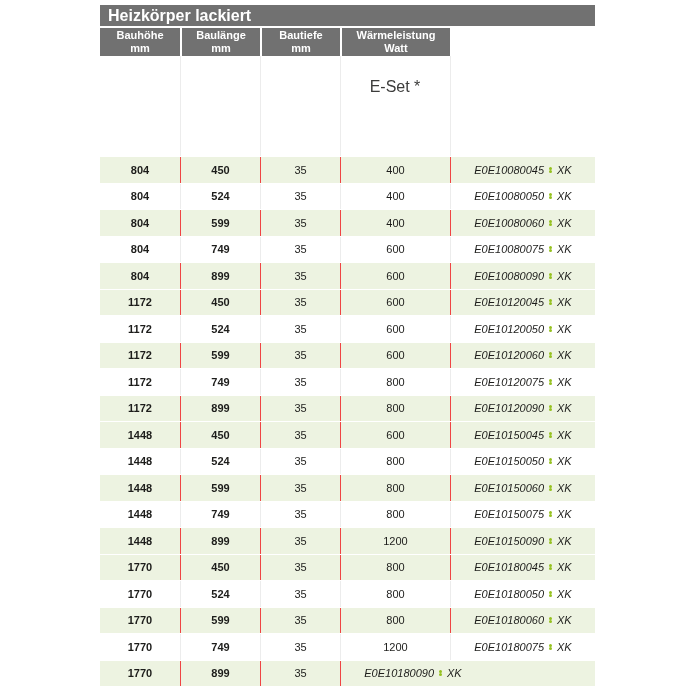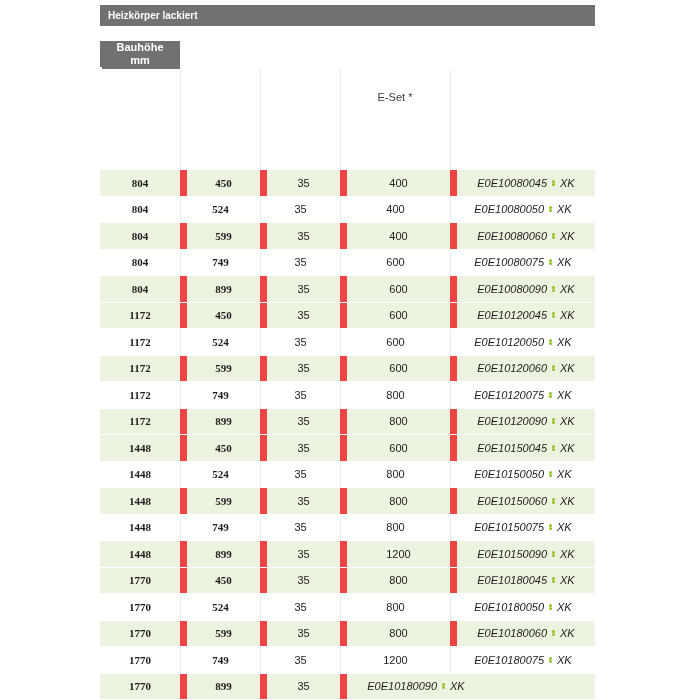--- a/index.html
+++ b/index.html
@@ -14,30 +14,29 @@
     position: absolute;
     left: 100px;
     top: 5px;
     width: 495px;
   }
   .title-bar {
     height: 21px;
     background: var(--header-bg, #717171);
     color: #ffffff;
     font-weight: bold;
-    font-size: 10px;
+    font-size: 16px;
     line-height: 21px;
     padding-left: 8px;
     box-sizing: border-box;
-    margin-bottom: 15px;
+    margin-bottom: 2px;
   }
   .header-row {
     display: flex;
     height: 28px;
-    flex-direction: column;
   }
   .hcell {
     background: var(--header-bg, #717171);
     color: #ffffff;
     font-weight: bold;
     font-size: 11px;
     line-height: 13px;
     display: flex;
     flex-direction: column;
     justify-content: center;
@@ -60,43 +59,43 @@
     bottom: 0;
     width: 1px;
     background: #ececec;
   }
   .subheader .eset {
     position: absolute;
     left: 240px;
     width: 110px;
     top: 22px;
     text-align: center;
-    font-size: 11px;
+    font-size: 16px;
     color: #3c3c3b;
   }
   .tbody { }
   .row {
     display: flex;
     height: 26.5px;
     border-top: 1px solid #ffffff;
     box-sizing: border-box;
   }
   .row.green { background: var(--stripe-green, #edf3e1); }
   .row.white { background: #ffffff; }
   .cell {
     display: flex;
     align-items: center;
     justify-content: center;
     font-size: 11px;
     color: #1d1d1b;
     box-sizing: border-box;
   }
-  .row.green .cell + .cell { border-left: 7px solid #ef4444; }
+  .row.green .cell + .cell { border-left: 1px solid #ef4444; }
   .row.white .cell + .cell { border-left: 1px solid #ececec; }
-  .bold { font-weight: bold; font-family: Liberation Serif, serif; }
+  .bold { font-weight: bold; }
   .art span { display: inline-block; font-style: italic; }
   .dots {
     display: inline-flex;
     gap: 3px;
     margin: 0 5px;
     align-items: center;
   }
   .dots i {
     width: 3px;
     height: 3px;
@@ -120,20 +119,24 @@
       <span>mm</span>
     </div>
     <div class="hcell c2">
       <span>Baulänge</span>
       <span>mm</span>
     </div>
     <div class="hcell c3">
       <span>Bautiefe</span>
       <span>mm</span>
     </div>
+    <div class="hcell c4">
+      <span>Wärmeleistung</span>
+      <span>Watt</span>
+    </div>
   </div>
 
   <div class="subheader">
     <div class="vsep" style="left:80px"></div>
     <div class="vsep" style="left:160px"></div>
     <div class="vsep" style="left:240px"></div>
     <div class="vsep" style="left:350px"></div>
     <div class="eset">E-Set *</div>
   </div>
 

